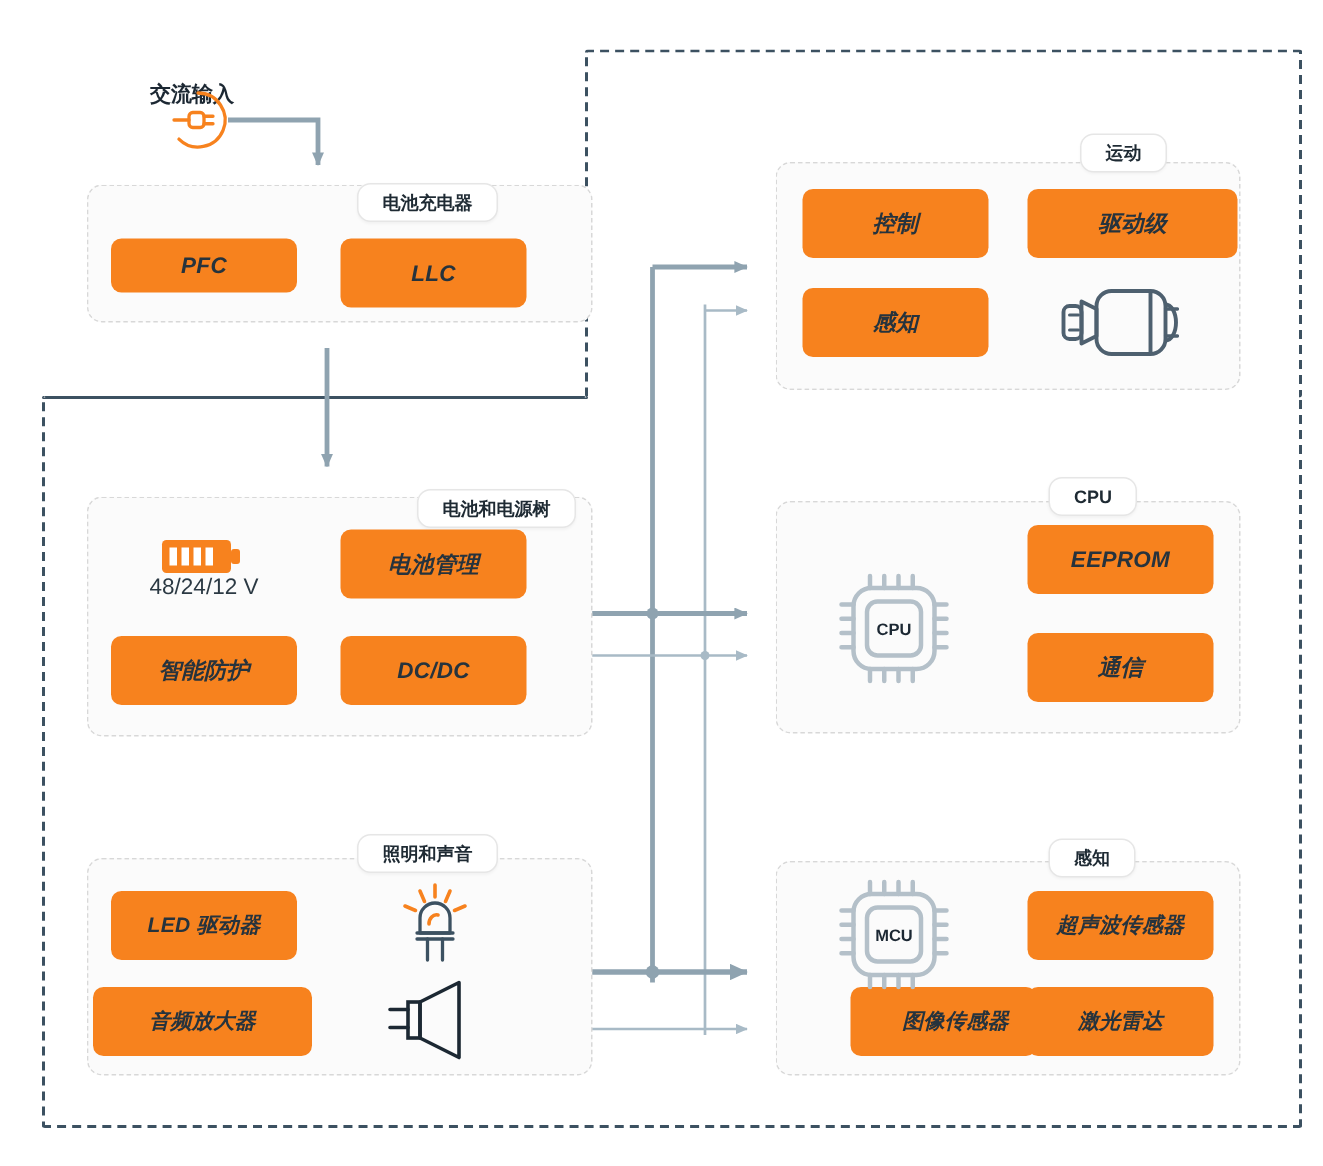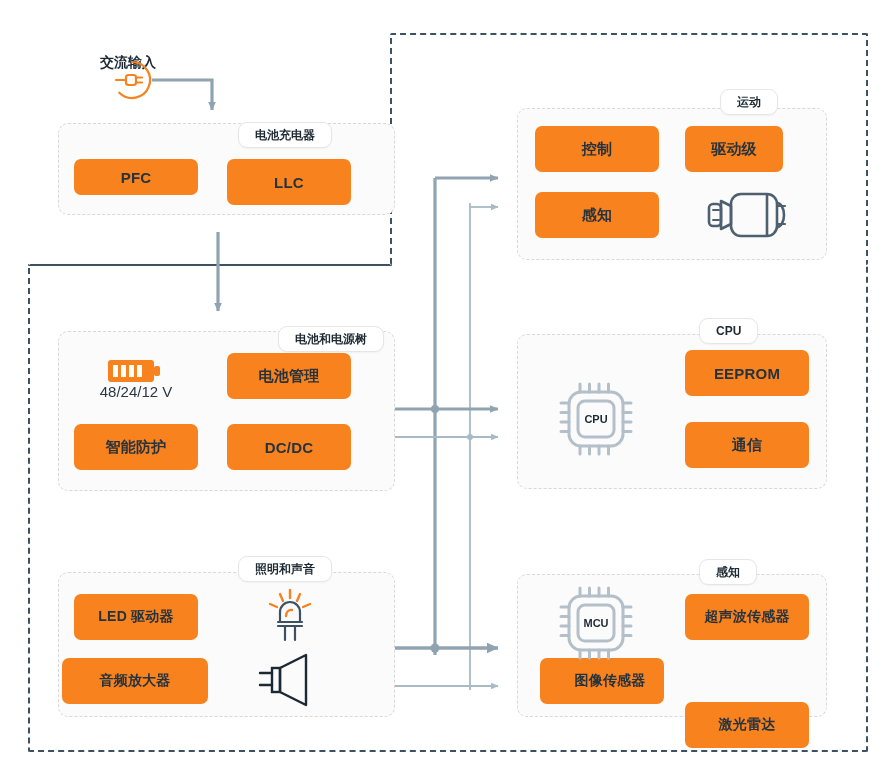--- a/index.html
+++ b/index.html
@@ -68,20 +68,21 @@
     background: #f7821e;
     border-radius: 7px;
     color: #26333d;
     font-size: 15px;
     font-weight: 600;
     display: flex;
     align-items: center;
     justify-content: center;
     text-align: center;
     letter-spacing: 0.2px;
+    font-style: italic;
   }
   .block.small-text { font-size: 14px; }
 
   
   .ac-label {
     position: absolute;
     font-size: 14px;
     font-weight: 700;
     color: #1c2833;
     white-space: nowrap;
@@ -201,21 +202,21 @@
       <path d="M22,16 L22,40 L48,53 L48,3 z" stroke="#1c2833" stroke-width="2.4" fill="none" stroke-linejoin="round"></path>
       <rect x="14" y="16" width="8" height="24" stroke="#1c2833" stroke-width="2.4" fill="none"></rect>
       <path d="M2,21 L14,21 M2,33 L14,33" stroke="#1c2833" stroke-width="2.4" stroke-linecap="round"></path>
     </svg>
   </div>
 
   <div class="panel" style="left:517px; top:108px; width:310px; height:152px;"></div>
   <div class="panel-title" style="left:699px; top:89px;margin-left:21px;">运动</div>
 
   <div class="block" style="left:535px; top:126px; width:124px; height:46px;">控制</div>
-  <div class="block" style="left:685px; top:126px; width:98px; height:46px;">驱动级</div>
+  <div class="block" style="left:685px; top:126px; width:140px; height:46px;">驱动级</div>
   <div class="block" style="left:535px; top:192px; width:124px; height:46px;">感知</div>
 
   <div class="icon-wrap" style="left:703px; top:188px; width:92px; height:54px;">
     <svg width="92" height="54" viewBox="0 0 92 54">
       <rect x="28" y="6" width="46" height="42" rx="10" stroke="#4e606f" stroke-width="2.6" fill="none"></rect>
       <path d="M64,7 L64,47" stroke="#4e606f" stroke-width="2.6"></path>
       <path d="M74,15 a7,12 0 0,1 0,24" stroke="#4e606f" stroke-width="2.6" fill="none"></path>
       <path d="M74,18 L82,18 M74,36 L82,36" stroke="#4e606f" stroke-width="2.2" stroke-linecap="round"></path>
       <path d="M28,18 L18,13 L18,41 L28,36 z" stroke="#4e606f" stroke-width="2.6" fill="none" stroke-linejoin="round"></path>
       <rect x="6" y="16" width="12" height="22" rx="4" stroke="#4e606f" stroke-width="2.6" fill="none"></rect>
@@ -240,22 +241,22 @@
         <path d="M64,21 L72,21 M64,30.5 L72,30.5 M64,40 L72,40 M64,49.5 L72,49.5"></path>
       </g>
       <text x="37" y="41" text-anchor="middle" font-family="'Liberation Sans',sans-serif" font-size="11" font-weight="700" fill="#1c2833">CPU</text>
     </svg>
   </div>
 
   <div class="panel" style="left:517px; top:574px; width:310px; height:143px;"></div>
   <div class="panel-title" style="left:699px; top:559px;">感知</div>
 
   <div class="block small-text" style="left:685px; top:594px; width:124px; height:46px;">超声波传感器</div>
-  <div class="block small-text" style="left:540px; top:658px; width:124px; height:46px;padding-left:16px;">图像传感器</div>
-  <div class="block small-text" style="left:685px; top:658px; width:124px; height:46px;margin-top:44px;">激光雷达</div>
+  <div class="block small-text" style="left:567px; top:658px; width:124px; height:46px;padding-left:16px;">图像传感器</div>
+  <div class="block small-text" style="left:685px; top:658px; width:124px; height:46px;">激光雷达</div>
 
   <div class="icon-wrap" style="left:559px; top:586px; width:74px; height:74px;text-decoration:underline;">
     <svg width="74" height="74" viewBox="0 0 74 74">
       <rect x="19" y="19" width="36" height="36" rx="7" stroke="#b4c0c9" stroke-width="3" fill="none"></rect>
       <rect x="10" y="10" width="54" height="54" rx="12" stroke="#b4c0c9" stroke-width="3" fill="none"></rect>
       <g stroke="#b4c0c9" stroke-width="3" fill="none" stroke-linecap="round">
         <path d="M21,10 L21,2 M30.5,10 L30.5,2 M40,10 L40,2 M49.5,10 L49.5,2"></path>
         <path d="M21,64 L21,72 M30.5,64 L30.5,72 M40,64 L40,72 M49.5,64 L49.5,72"></path>
         <path d="M10,21 L2,21 M10,30.5 L2,30.5 M10,40 L2,40 M10,49.5 L2,49.5"></path>
         <path d="M64,21 L72,21 M64,30.5 L72,30.5 M64,40 L72,40 M64,49.5 L72,49.5"></path>

